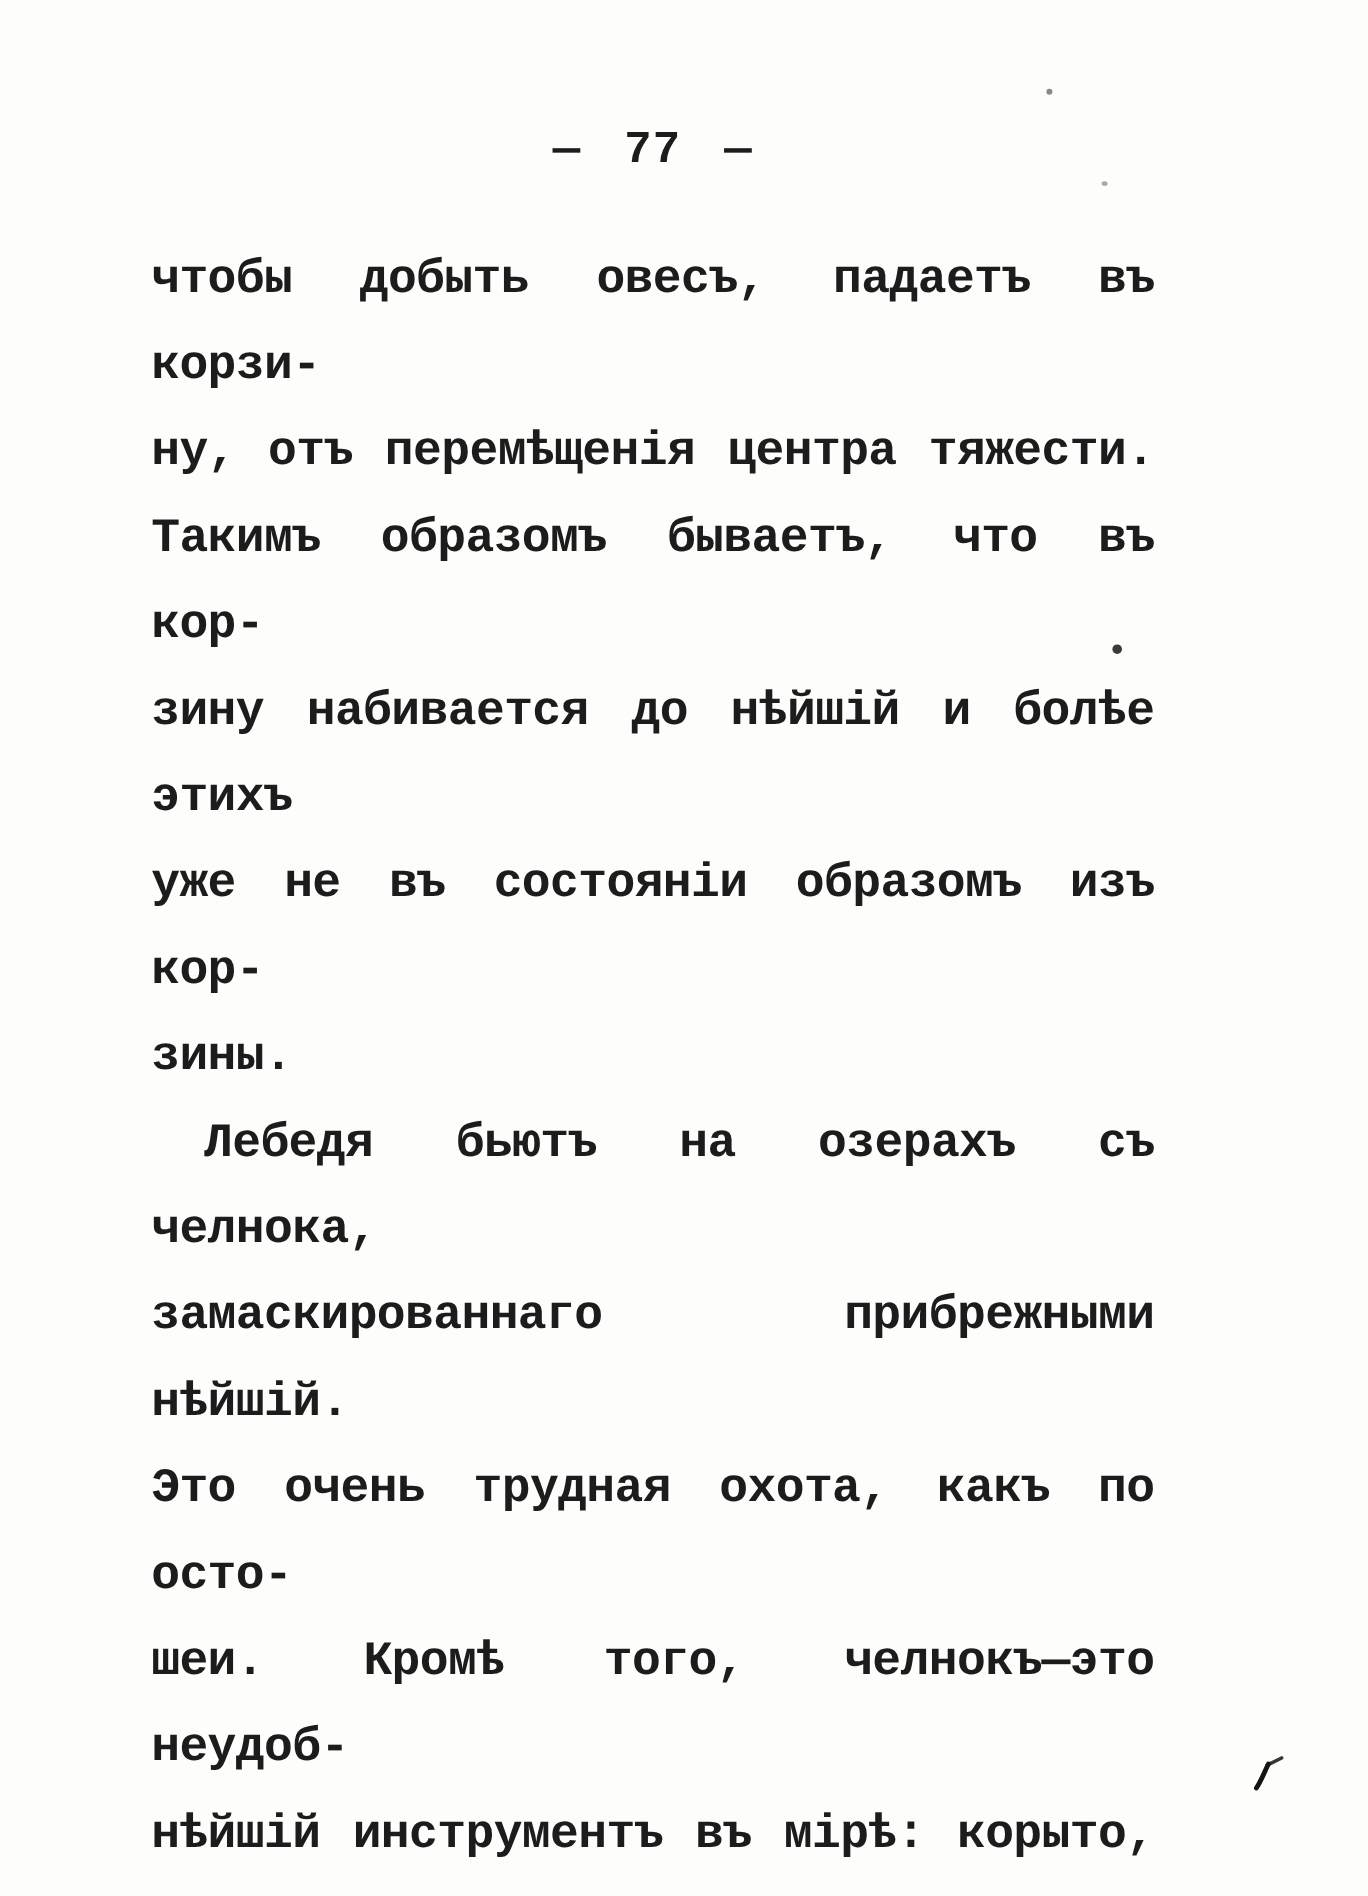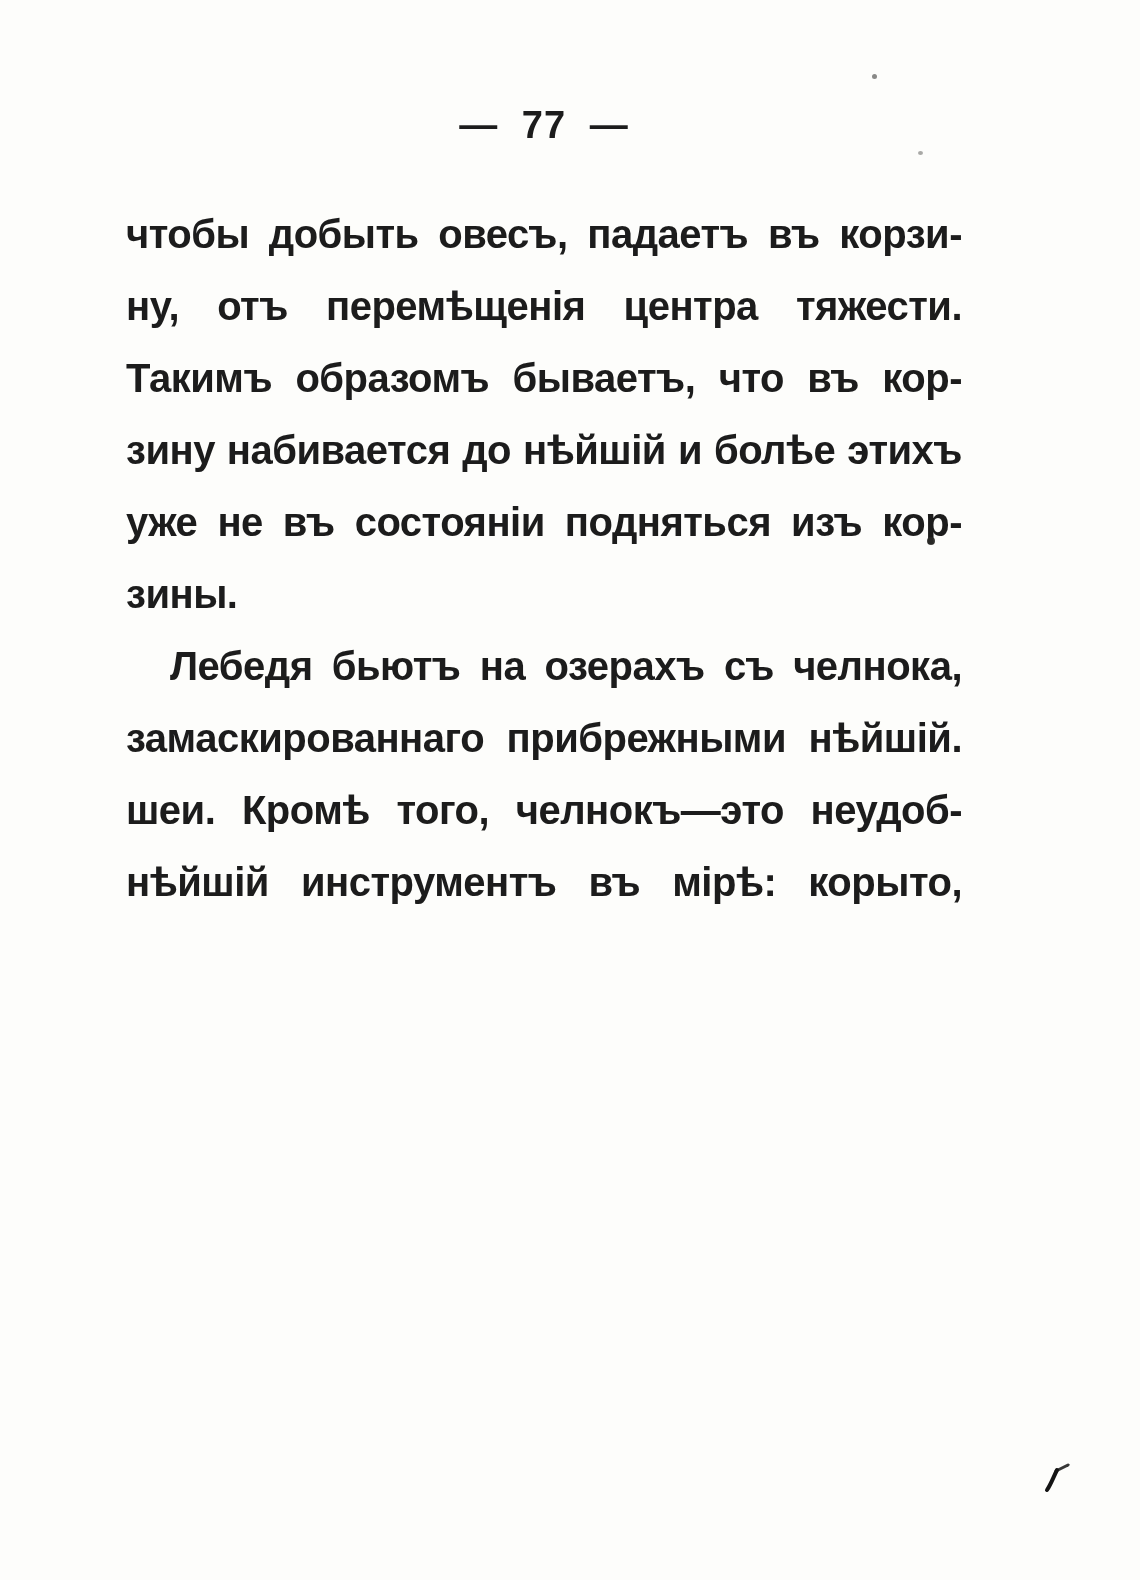--- a/index.html
+++ b/index.html
@@ -3,21 +3,21 @@
 <meta charset="utf-8">
 <style>
   html, body { margin: 0; padding: 0; background: #e8e8e6; }
   .page {
     position: relative;
     width: 1140px;
     height: 1580px;
     margin: 0 auto;
     background: #fdfdfb;
     overflow: hidden;
-    font-family: Liberation Sans, sans-serif;
+    font-family: Liberation Mono, monospace;
     color: #1c1c1c;
   }
   .page-header {
     position: absolute;
     top: 104px;
     left: 126px;
     width: 836px;
     text-align: center;
     font-size: 38px;
     font-weight: bold;
@@ -61,24 +61,25 @@
 
 <div class="page">
 
   <div class="page-header">— 77 —</div>
 
   <div class="text-block">
     <div class="line">чтобы добыть овесъ, падаетъ въ корзи-</div>
     <div class="line">ну, отъ перемѣщенія центра тяжести.</div>
     <div class="line">Такимъ образомъ бываетъ, что въ кор-</div>
     <div class="line">зину набивается до нѣйшій и болѣе этихъ</div>
-    <div class="line">уже не въ состояніи подняться изъ кор-</div>
+    <div class="line">уже не въ состояніи образомъ изъ кор-</div>
     <div class="line para-end">зины.</div>
     <div class="line indent">Лебедя бьютъ на озерахъ съ челнока,</div>
     <div class="line">замаскированнаго прибрежными нѣйшій.</div>
+    <div class="line">Это очень трудная охота, какъ по осто-</div>
     <div class="line">шеи. Кромѣ того, челнокъ—это неудоб-</div>
     <div class="line">нѣйшій инструментъ въ мірѣ: корыто,</div>
 
   </div>
 
   <div class="speck s1"></div>
   <div class="speck s2"></div>
   <div class="speck s3"></div>
 
   <svg class="ink-mark" viewBox="0 0 30 34" xmlns="http://www.w3.org/2000/svg">

